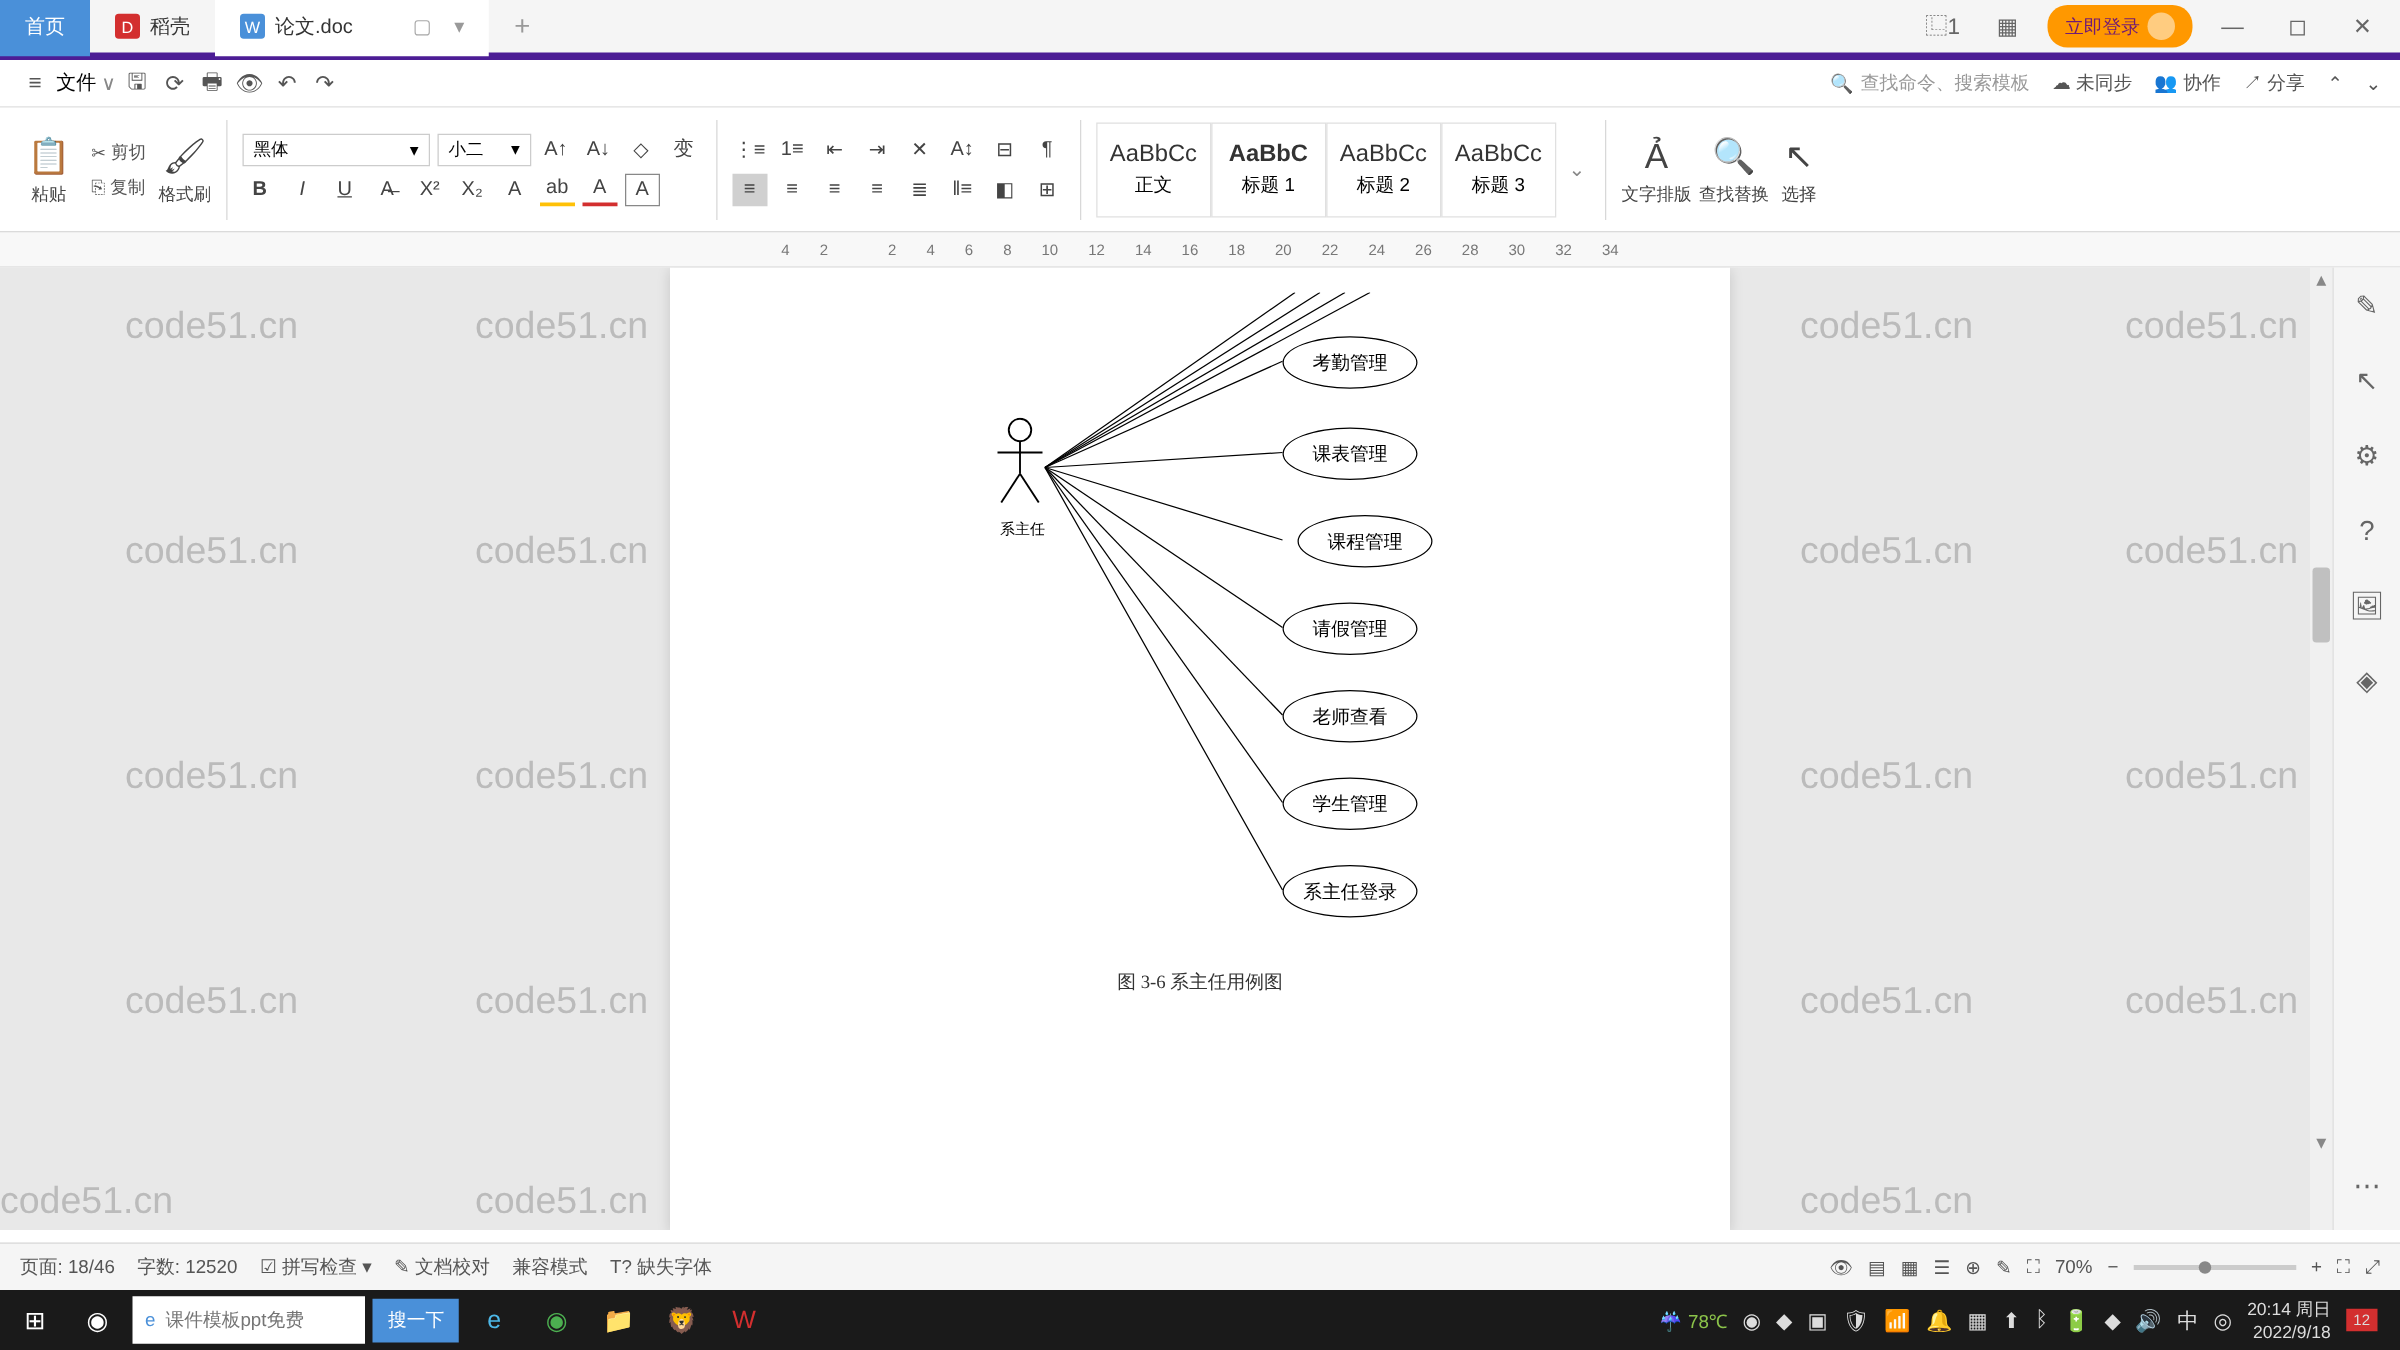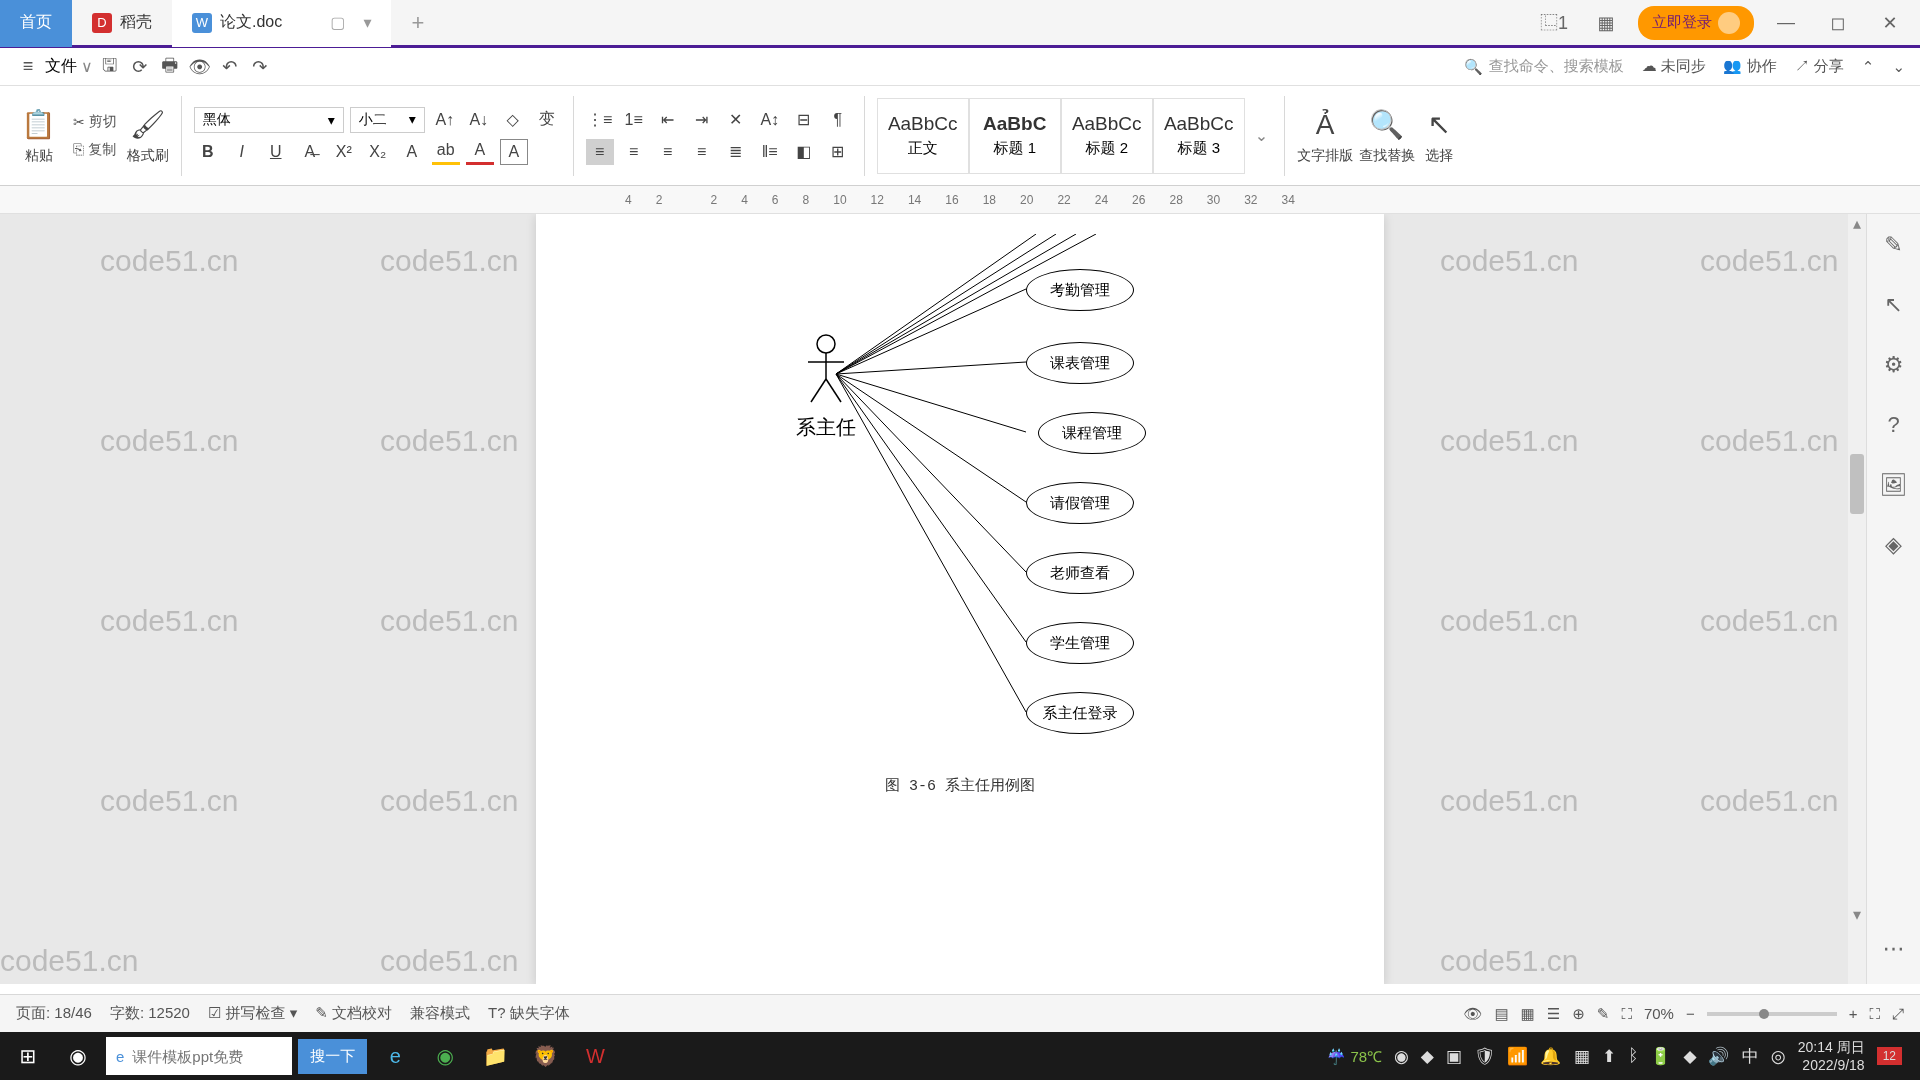--- a/index.html
+++ b/index.html
@@ -1,17 +1,17 @@
 <!DOCTYPE html>
 <html><head>
 <meta charset="utf-8">
 <style>
 * { margin:0; padding:0; box-sizing:border-box; font-family:"Microsoft YaHei",sans-serif; }
 body { width:1920px; height:1080px; overflow:hidden; background:#fff; position:relative; transform-origin:top left; }
-.titlebar { height:48px; background:#f5f5f5; display:flex; align-items:center; border-bottom:3px solid #4c1d95; }
+.titlebar { height:48px; background:#f5f5f5; display:flex; align-items:center; border-bottom:6px solid #4c1d95; }
 .tab { height:48px; padding:0 20px; display:flex; align-items:center; gap:8px; font-size:16px; color:#333; cursor:pointer; }
 .tab.home { background:#4a90d9; color:#fff; }
 .tab.active { background:#fff; }
 .tab-close { margin-left:10px; color:#999; }
 .titlebar-right { margin-left:auto; display:flex; align-items:center; gap:12px; padding-right:10px; }
 .login-btn { background:#ff9800; color:#701a75; padding:6px 14px; border-radius:16px; display:flex; align-items:center; gap:6px; font-size:15px; }
 .win-btn { width:40px; height:40px; display:flex; align-items:center; justify-content:center; color:#666; font-size:18px; }
 .menubar { height:38px; display:flex; align-items:center; padding:0 15px; gap:4px; border-bottom:1px solid #e0e0e0; }
 .menu-icon { width:26px; height:26px; display:flex; align-items:center; justify-content:center; color:#555; font-size:18px; }
 .menu-tabs { display:flex; gap:8px; margin-left:20px; }
@@ -35,23 +35,23 @@
 .style-item.bold .style-preview { font-weight:bold; }
 .style-name { font-size:15px; margin-top:4px; }
 .ruler { height:28px; background:#f8f8f8; border-bottom:1px solid #e0e0e0; display:flex; align-items:center; justify-content:center; font-size:12px; color:#777; gap:24px; position:relative; }
 .doc-area { height:770px; background:#e8e8e8; display:flex; justify-content:center; overflow:hidden; position:relative; }
 .page { width:848px; background:#fff; box-shadow:0 2px 10px rgba(0,0,0,.15); position:relative; padding:20px 120px; }
 .diagram { position:relative; height:530px; }
 .actor { position:absolute; left:140px; top:100px; text-align:center; }
 .actor-fig { font-size:14px; }
 .actor circle { fill:none; stroke:#000; stroke-width:1.5; }
 .actor line { stroke:#000; stroke-width:1.5; }
-.actor-label { font-size:20px; margin-top:6px; }
+.actor-label { font-size:12px; margin-top:6px;text-align:right; }
 .usecase { position:absolute; width:108px; height:42px; border:1.5px solid #000; border-radius:50%; display:flex; align-items:center; justify-content:center; font-size:15px; background:#fff; }
-.caption { text-align:center; font-size:15px; margin-top:12px; font-family:Liberation Mono, monospace; color:#333; }
+.caption { text-align:center; font-size:15px; margin-top:12px; font-family:Liberation Serif, serif; color:#333; }
 .body-text { font-size:17px; line-height:2; font-family:"SimSun",serif; color:#222; text-indent:2em; margin-top:10px; }
 .watermark { position:absolute; color:#c00; font-size:36px; font-weight:normal; left:50%; top:320px; transform:translateX(-50%); white-space:nowrap; font-family:monospace; }
 .wm-gray { position:absolute; color:#bbb; font-size:30px; font-family:sans-serif; pointer-events:none; }
 .side-panel { position:absolute; right:0; top:214px; width:54px; background:#f5f5f5; display:flex; flex-direction:column; align-items:center; padding-top:16px; gap:30px; height:770px; border-left:1px solid #ddd; }
 .side-icon { width:30px; height:30px; display:flex; align-items:center; justify-content:center; color:#666; font-size:22px; }
 .scrollbar { position:absolute; right:54px; top:214px; width:18px; height:770px; background:#f0f0f0; }
 .scroll-thumb { position:absolute; top:240px; width:14px; left:2px; height:60px; background:#c0c0c0; border-radius:3px; }
 .statusbar { position:absolute; bottom:48px; left:0; right:0; height:38px; background:#f5f5f5; border-top:1px solid #d8d8d8; display:flex; align-items:center; padding:0 16px; font-size:15px; color:#555; gap:18px; }
 .statusbar-right { margin-left:auto; display:flex; align-items:center; gap:12px; }
 .zoom-slider { width:130px; height:4px; background:#ccc; position:relative; }

